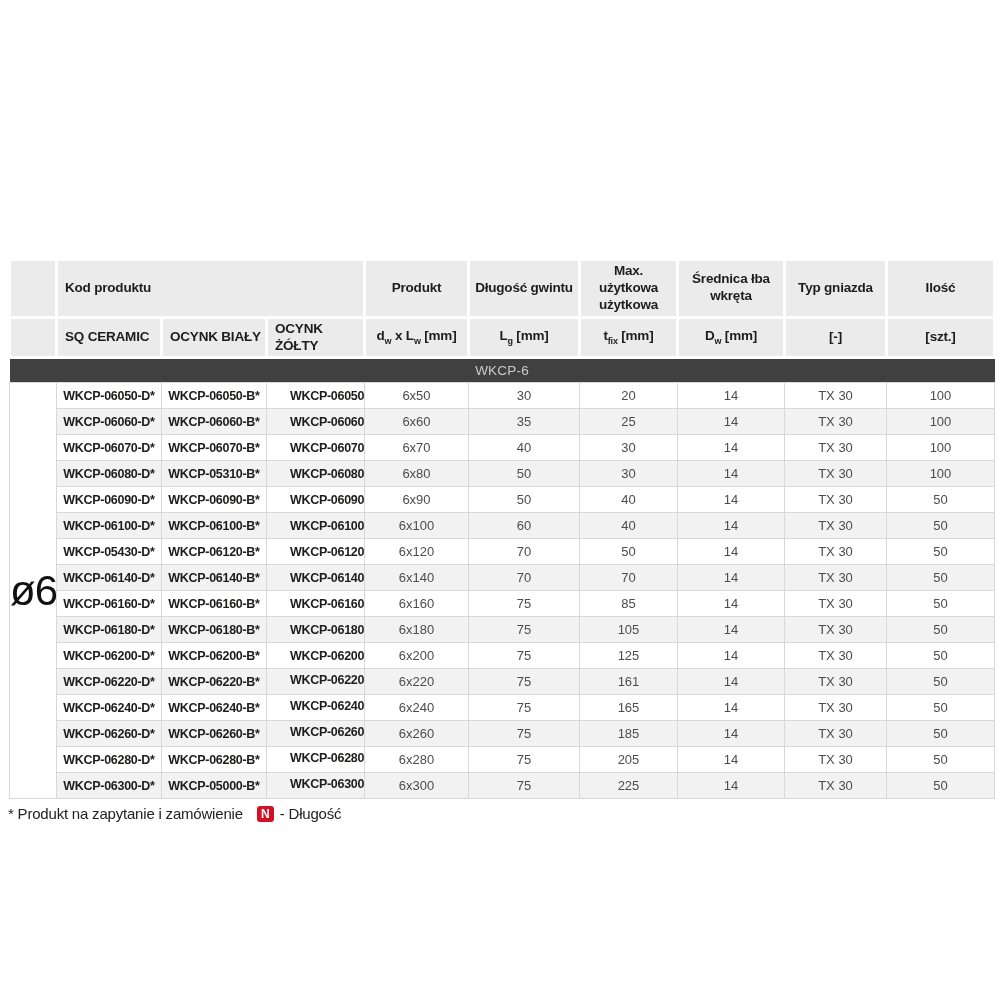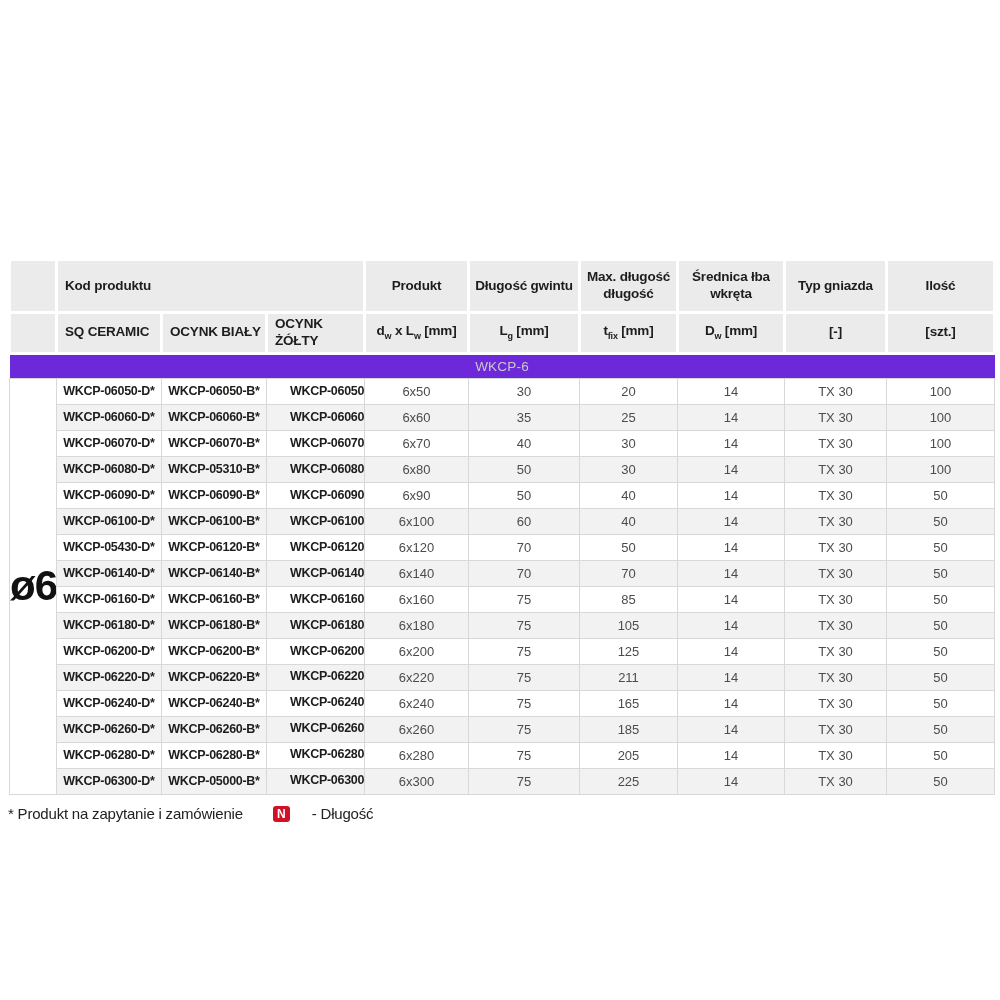--- a/index.html
+++ b/index.html
@@ -11,41 +11,41 @@
 
   
   td.h{background:#ebebec;border:3px solid #ffffff;font-weight:bold;
        font-size:13.5px;letter-spacing:-0.2px;color:#1d1d1b;text-align:center;
        vertical-align:middle;line-height:1.25;padding:2px 3px;}
   tr.hr1 td.h{height:46px;}
   tr.hr2 td.h{height:27px;}
   td.h.left{text-align:left;padding-left:7px;}
 
   
-  td.band{background:#6d28d9;color:#c9c9c9;text-align:center;font-size:13.5px;
+  td.band{background:#404040;color:#c9c9c9;text-align:center;font-size:13.5px;
           height:23px;border:0;letter-spacing:0.2px;padding:0;}
 
   
   tbody.data td{border:1px solid #d8d8d8;height:25px;padding:0 2px;
                 font-size:13px;color:#4c4c4e;text-align:center;vertical-align:middle;
                 background:#ffffff;overflow:hidden;white-space:nowrap;}
   tbody.data tr:nth-child(even) td{background:#f2f2f3;}
   tbody.data td.code{font-weight:bold;color:#1d1d1b;font-size:12.5px;letter-spacing:-0.3px;}
   tbody.data td.zolty{text-align:left;padding-left:23px;}
-  tbody.data td.dia{background:#ffffff !important;font-weight:bold;color:#111;
+  tbody.data td.dia{background:#ffffff !important;font-weight:normal;color:#111;
                     font-size:42px;letter-spacing:-1px;text-align:center;padding:0;}
 
   .sb{font-size:9px;vertical-align:-4px;font-weight:bold;}
 
   .nbdg{display:inline-block;width:17px;height:16px;background:#d11226;color:#fff;
         font-weight:bold;border-radius:3px;font-size:12px;line-height:16px;
         text-align:center;margin-left:5px;vertical-align:-2px;}
 
   .footer{position:absolute;left:8px;top:761px;font-size:15px;color:#222;
-          letter-spacing:-0.2px;display:flex;align-items:center;gap:22px;}
+          letter-spacing:-0.2px;display:flex;align-items:center;gap:6px;}
   .footer .nbdg{margin-left:8px;vertical-align:middle;}
 </style>
 </head>
 <body>
 
 <div class="page">
 
   <div class="table-wrap">
     <table class="spec">
       <colgroup>
@@ -59,21 +59,21 @@
           <col style="width:107px">
           <col style="width:102px">
         <col style="width:108px">
       </colgroup>
       <tbody>
         <tr class="hr1">
           <td class="h"></td>
           <td class="h left" colspan="3">Kod produktu</td>
           <td class="h">Produkt</td>
           <td class="h">Długość gwintu</td>
-          <td class="h">Max. długość długość</td>
+          <td class="h">Max. użytkowa użytkowa</td>
           <td class="h">Średnica łba wkręta</td>
           <td class="h">Typ gniazda</td>
           <td class="h">Ilość</td>
         </tr>
         <tr class="hr2">
           <td class="h"></td>
           <td class="h left">SQ CERAMIC</td>
           <td class="h left">OCYNK BIAŁY</td>
           <td class="h left">OCYNK ŻÓŁTY</td>
           <td class="h"><span>d</span><span class="sb">w</span><span> x L</span><span class="sb">w</span><span> [mm]</span></td>
@@ -209,21 +209,21 @@
             <td class="val">14</td>
             <td class="val">TX 30</td>
             <td class="val">50</td>
           </tr>
           <tr>
             <td class="code">WKCP-06220-D*</td>
             <td class="code">WKCP-06220-B*</td>
             <td class="code zolty">WKCP-06220<span class="nbdg">N</span></td>
             <td class="val">6x220</td>
             <td class="val">75</td>
-            <td class="val">211</td>
+            <td class="val">161</td>
             <td class="val">14</td>
             <td class="val">TX 30</td>
             <td class="val">50</td>
           </tr>
           <tr>
             <td class="code">WKCP-06240-D*</td>
             <td class="code">WKCP-06240-B*</td>
             <td class="code zolty">WKCP-06240<span class="nbdg">N</span></td>
             <td class="val">6x240</td>
             <td class="val">75</td>

